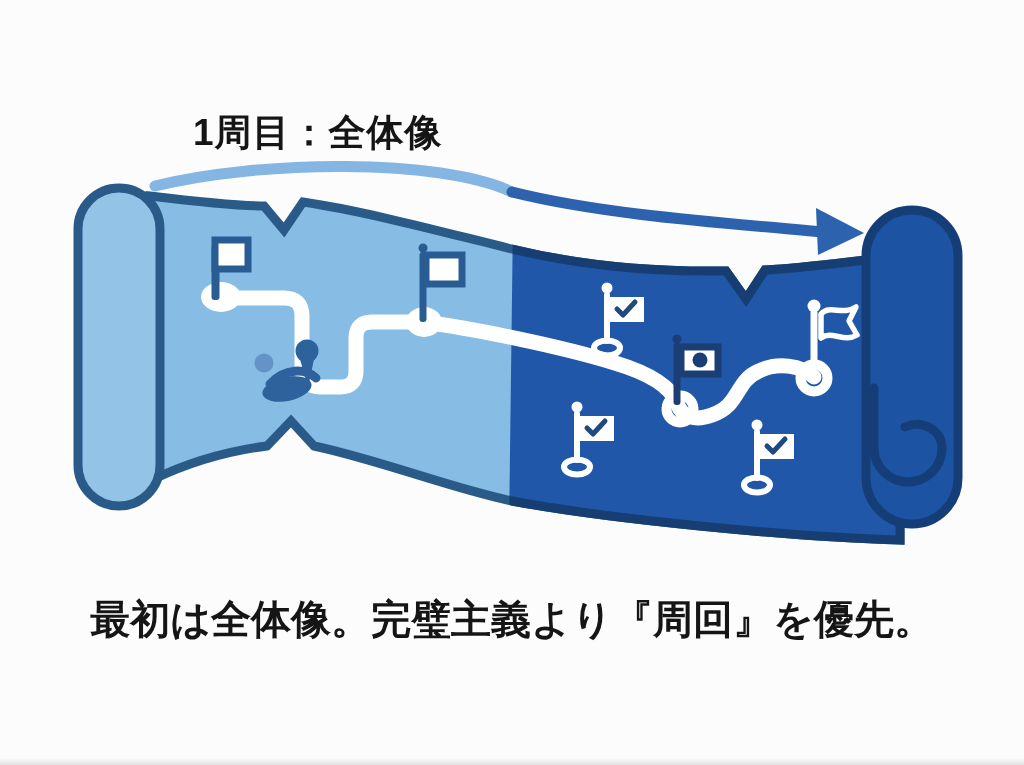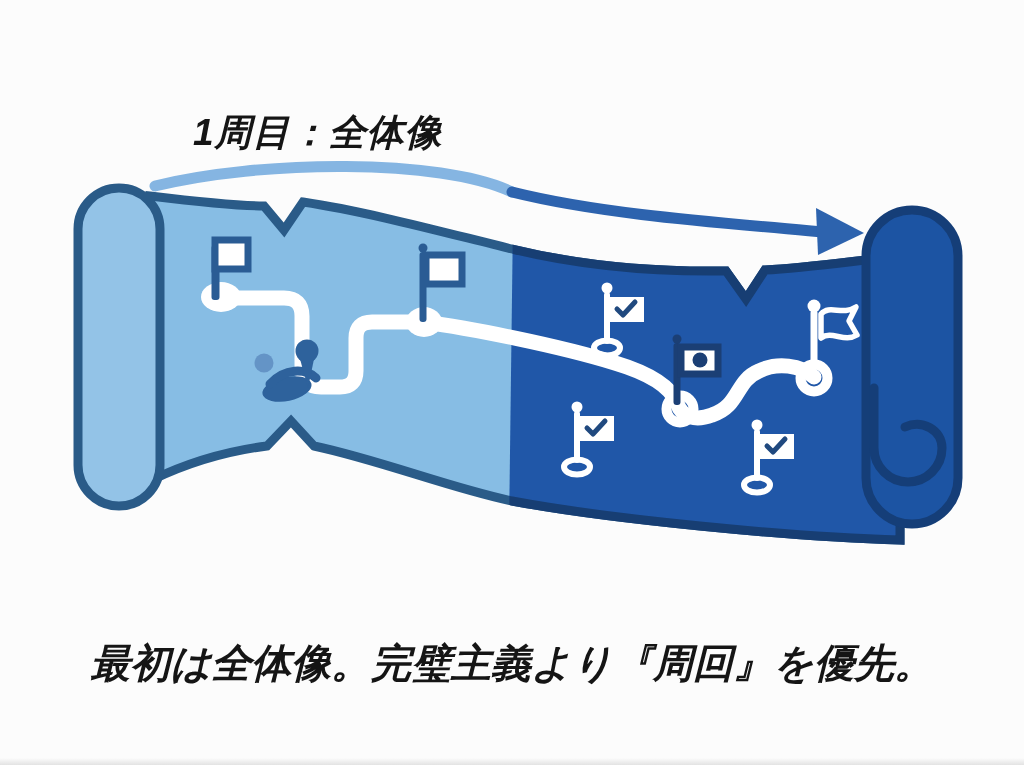--- a/index.html
+++ b/index.html
@@ -1,32 +1,32 @@
 <!DOCTYPE html>
 <html style="--background: #fcfcfc; --text: #151515; --arc-light: #85b5e2; --arc-dark: #2d63ae; --map-light: #87bde4; --map-light-outline: #2a5b88; --map-dark: #2057a8; --map-dark-outline: #173e73; --roll-light: #93c3e7; --roll-dark: #1c54a3; --roll-dark-outline: #153e78; --route: #ffffff; --flag-navy: #2a5c94; --flag-dark: #1b3f75; --check: #20497f; --figure-dark: #2e629c; --figure-light: #6494c6;"><head>
 <meta charset="utf-8">
 <style>
   html,body{margin:0;padding:0;}
   body{
     width:1024px;height:765px;position:relative;overflow:hidden;
     background:var(--background,#fcfcfc);
     font-family:"Liberation Sans","DejaVu Sans",sans-serif;
   }
-  .stage{position:absolute;inset:0;font-style:italic;}
+  .stage{position:absolute;inset:0;}
   svg{position:absolute;left:0;top:0;}
   .phase-label{
     position:absolute;color:var(--text,#151515);font-weight:bold;
     font-size:37px;letter-spacing:1px;white-space:nowrap;
   }
   .label-phase1{left:193px;top:108px;}
   .label-phase2{left:577px;top:167px;}
   .caption{
     position:absolute;left:50%;top:592px;transform:translateX(-50%);
     color:var(--text,#151515);font-weight:bold;font-size:40px;
-    white-space:nowrap;letter-spacing:0px;margin-top:44px;
+    white-space:nowrap;letter-spacing:0px;
   }
   .bottom-strip{
     position:absolute;left:0;right:0;bottom:0;height:7px;
     background:linear-gradient(to bottom,rgba(0,0,0,0),rgba(0,0,0,0.10));
   }
 </style>
 </head>
 <body>
 
 <div class="stage">

